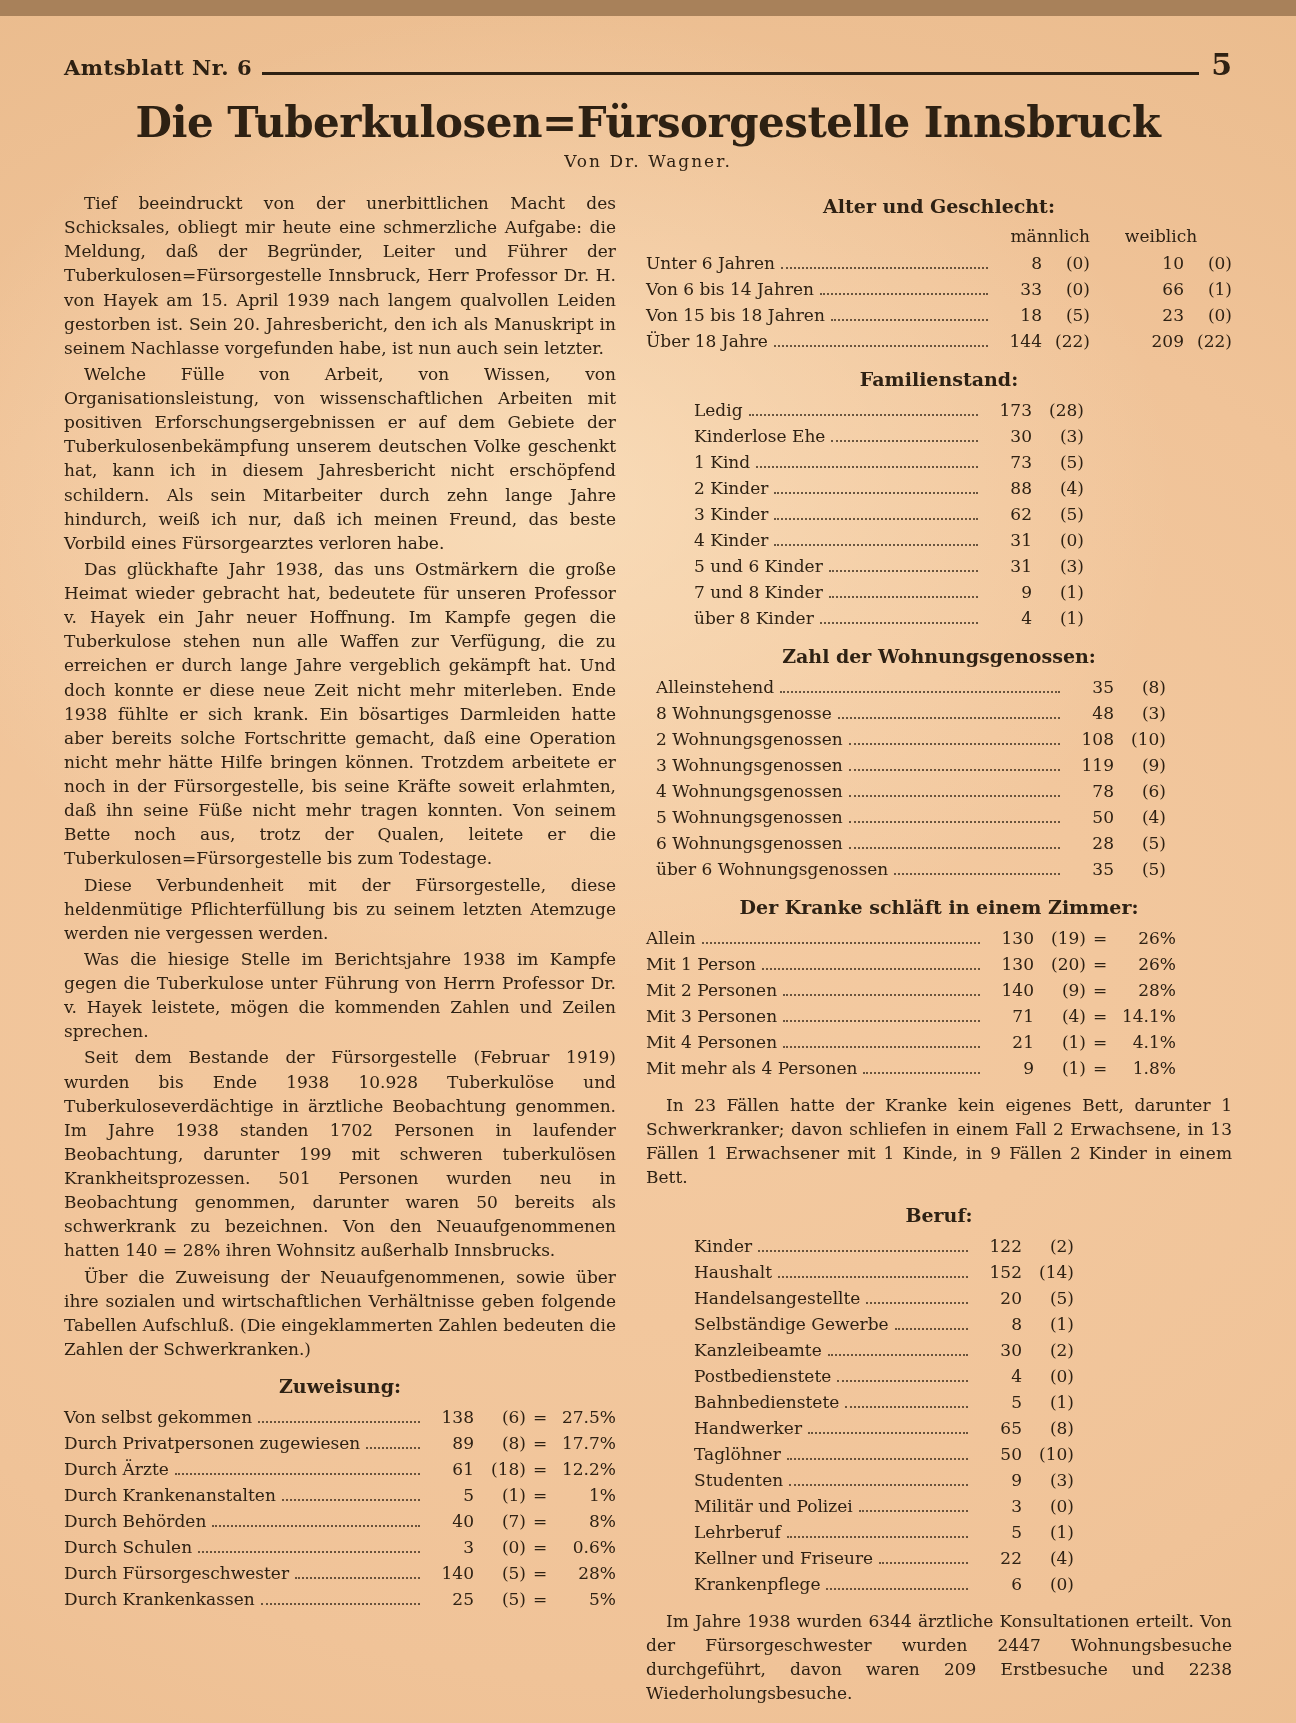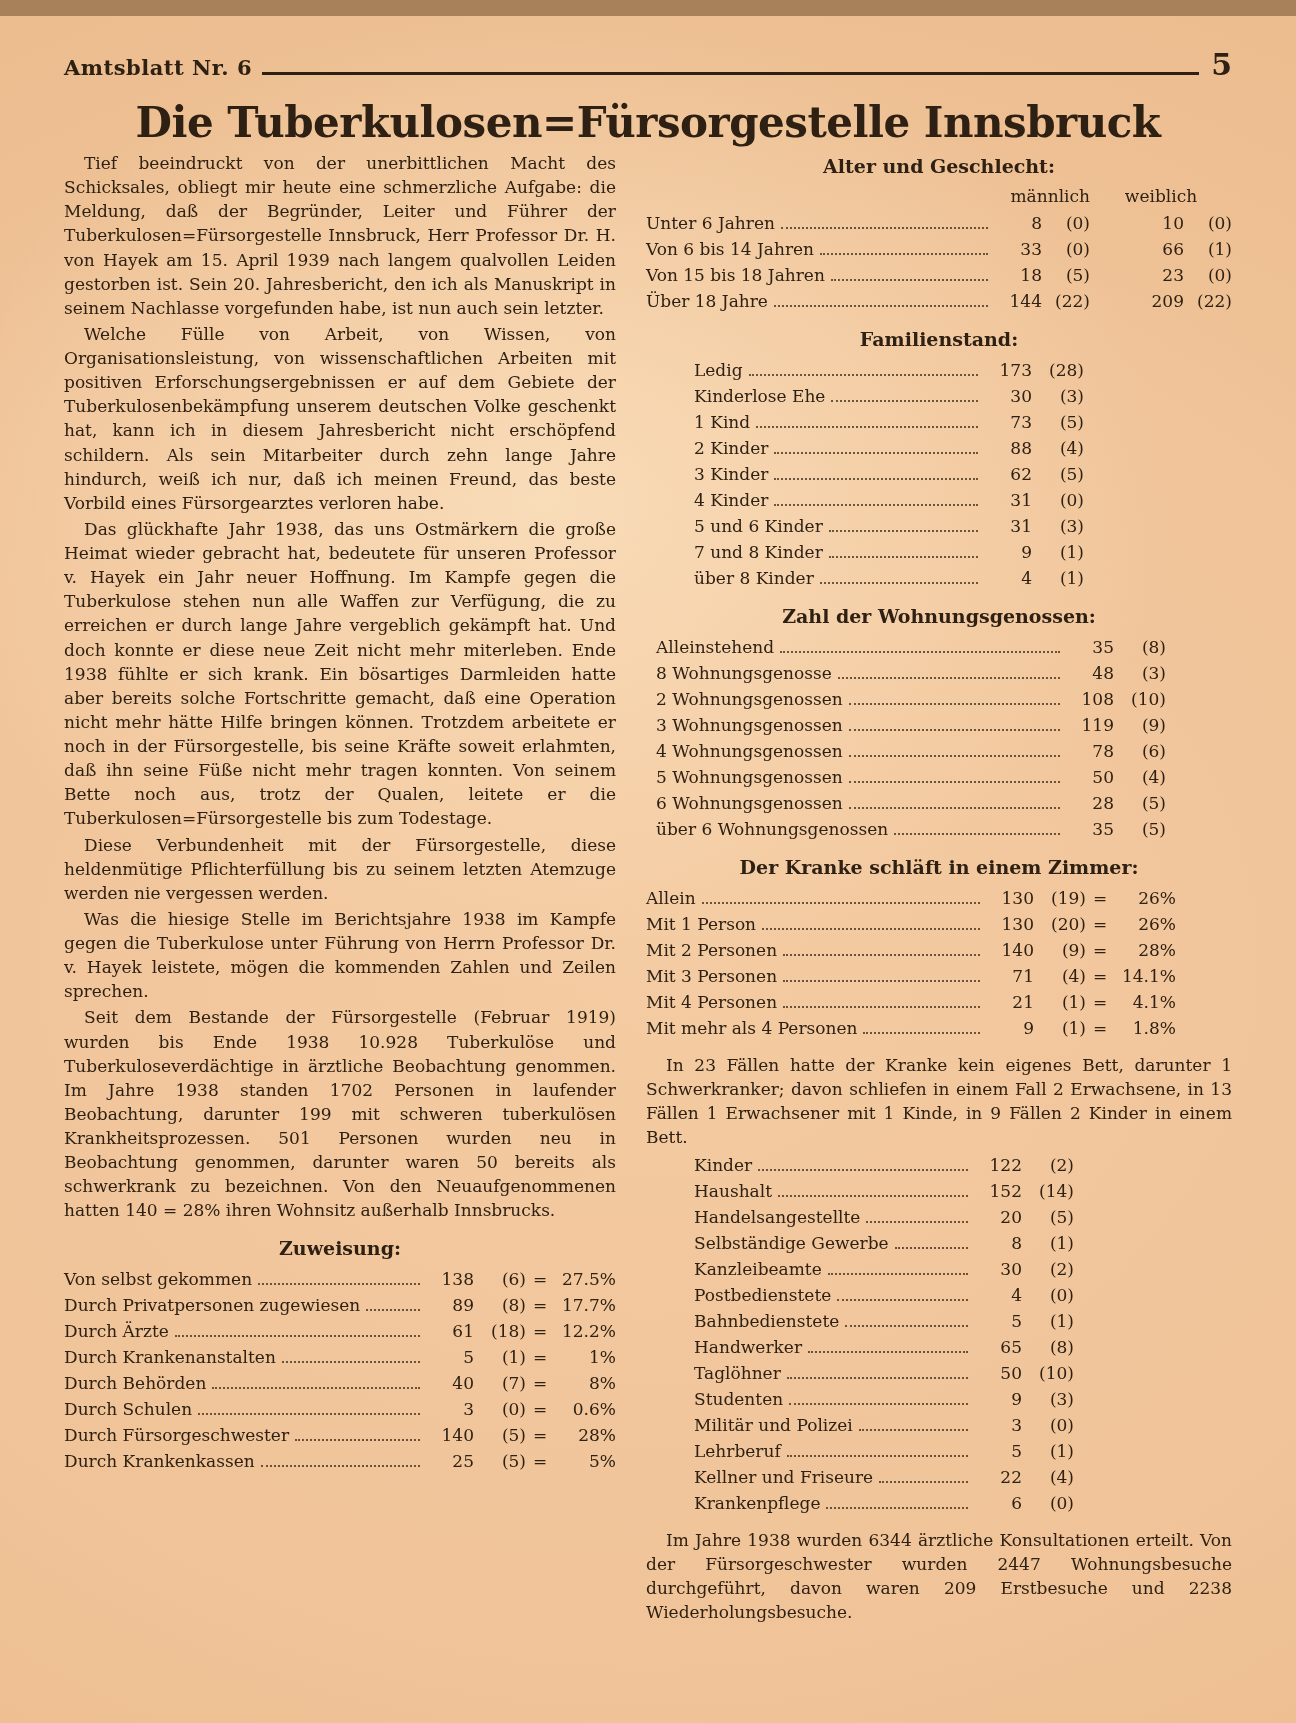--- a/index.html
+++ b/index.html
@@ -82,39 +82,41 @@
 
 <div class="page">
 
   <header class="pagehead">
     <span class="masthead">Amtsblatt Nr. 6</span>
     <span class="headrule"></span>
     <span class="pagenum">5</span>
   </header>
 
   <h1 class="title">Die Tuberkulosen=Fürsorgestelle Innsbruck</h1>
+  <div class="byline">Von Dr. Wagner.</div>
 
   <div class="cols">
 
     <div class="col-left">
 
       <div>
 
           <p class="para">Tief beeindruckt von der unerbittlichen Macht des Schicksales, obliegt mir heute eine schmerzliche Aufgabe: die Meldung, daß der Begründer, Leiter und Führer der Tuberkulosen=Fürsorgestelle Innsbruck, Herr Professor Dr. H. von Hayek am 15. April 1939 nach langem qualvollen Leiden gestorben ist. Sein 20. Jahresbericht, den ich als Manuskript in seinem Nachlasse vorgefunden habe, ist nun auch sein letzter.</p>
 
           <p class="para">Welche Fülle von Arbeit, von Wissen, von Organisationsleistung, von wissenschaftlichen Arbeiten mit positiven Erforschungsergebnissen er auf dem Gebiete der Tuberkulosenbekämpfung unserem deutschen Volke geschenkt hat, kann ich in diesem Jahresbericht nicht erschöpfend schildern. Als sein Mitarbeiter durch zehn lange Jahre hindurch, weiß ich nur, daß ich meinen Freund, das beste Vorbild eines Fürsorgearztes verloren habe.</p>
 
           <p class="para">Das glückhafte Jahr 1938, das uns Ostmärkern die große Heimat wieder gebracht hat, bedeutete für unseren Professor v. Hayek ein Jahr neuer Hoffnung. Im Kampfe gegen die Tuberkulose stehen nun alle Waffen zur Verfügung, die zu erreichen er durch lange Jahre vergeblich gekämpft hat. Und doch konnte er diese neue Zeit nicht mehr miterleben. Ende 1938 fühlte er sich krank. Ein bösartiges Darmleiden hatte aber bereits solche Fortschritte gemacht, daß eine Operation nicht mehr hätte Hilfe bringen können. Trotzdem arbeitete er noch in der Fürsorgestelle, bis seine Kräfte soweit erlahmten, daß ihn seine Füße nicht mehr tragen konnten. Von seinem Bette noch aus, trotz der Qualen, leitete er die Tuberkulosen=Fürsorgestelle bis zum Todestage.</p>
 
           <p class="para">Diese Verbundenheit mit der Fürsorgestelle, diese heldenmütige Pflichterfüllung bis zu seinem letzten Atemzuge werden nie vergessen werden.</p>
 
           <p class="para">Was die hiesige Stelle im Berichtsjahre 1938 im Kampfe gegen die Tuberkulose unter Führung von Herrn Professor Dr. v. Hayek leistete, mögen die kommenden Zahlen und Zeilen sprechen.</p>
 
           <p class="para">Seit dem Bestande der Fürsorgestelle (Februar 1919) wurden bis Ende 1938 10.928 Tuberkulöse und Tuberkuloseverdächtige in ärztliche Beobachtung genommen. Im Jahre 1938 standen 1702 Personen in laufender Beobachtung, darunter 199 mit schweren tuberkulösen Krankheitsprozessen. 501 Personen wurden neu in Beobachtung genommen, darunter waren 50 bereits als schwerkrank zu bezeichnen. Von den Neuaufgenommenen hatten 140 = 28% ihren Wohnsitz außerhalb Innsbrucks.</p>
 
+          <p class="para">Über die Zuweisung der Neuaufgenommenen, sowie über ihre sozialen und wirtschaftlichen Verhältnisse geben folgende Tabellen Aufschluß. (Die eingeklammerten Zahlen bedeuten die Zahlen der Schwerkranken.)</p>
         </div>
 
       <h3 class="theading">Zuweisung:</h3>
       <div class="stattable">
 
           <div class="trow">
             <span class="tlabel">Von selbst gekommen</span>
             <span class="dots"></span>
             <span class="tval">138</span>
             <span class="tparen">(6)</span>
@@ -415,20 +417,21 @@
             <span class="dots"></span>
             <span class="tval">9</span>
             <span class="tparen">(1)</span>
             <span class="teq">=</span>
             <span class="tpct">1.8%</span>
           </div>
         </div>
 
       <p class="para spaced">In 23 Fällen hatte der Kranke kein eigenes Bett, darunter 1 Schwerkranker; davon schliefen in einem Fall 2 Erwachsene, in 13 Fällen 1 Erwachsener mit 1 Kinde, in 9 Fällen 2 Kinder in einem Bett.</p>
 
+      <h3 class="theading">Beruf:</h3>
       <div class="stattable tbl-beruf">
 
           <div class="trow">
             <span class="tlabel">Kinder</span>
             <span class="dots"></span>
             <span class="tval">122</span>
             <span class="tparen">(2)</span>
           </div>
 
           <div class="trow">

